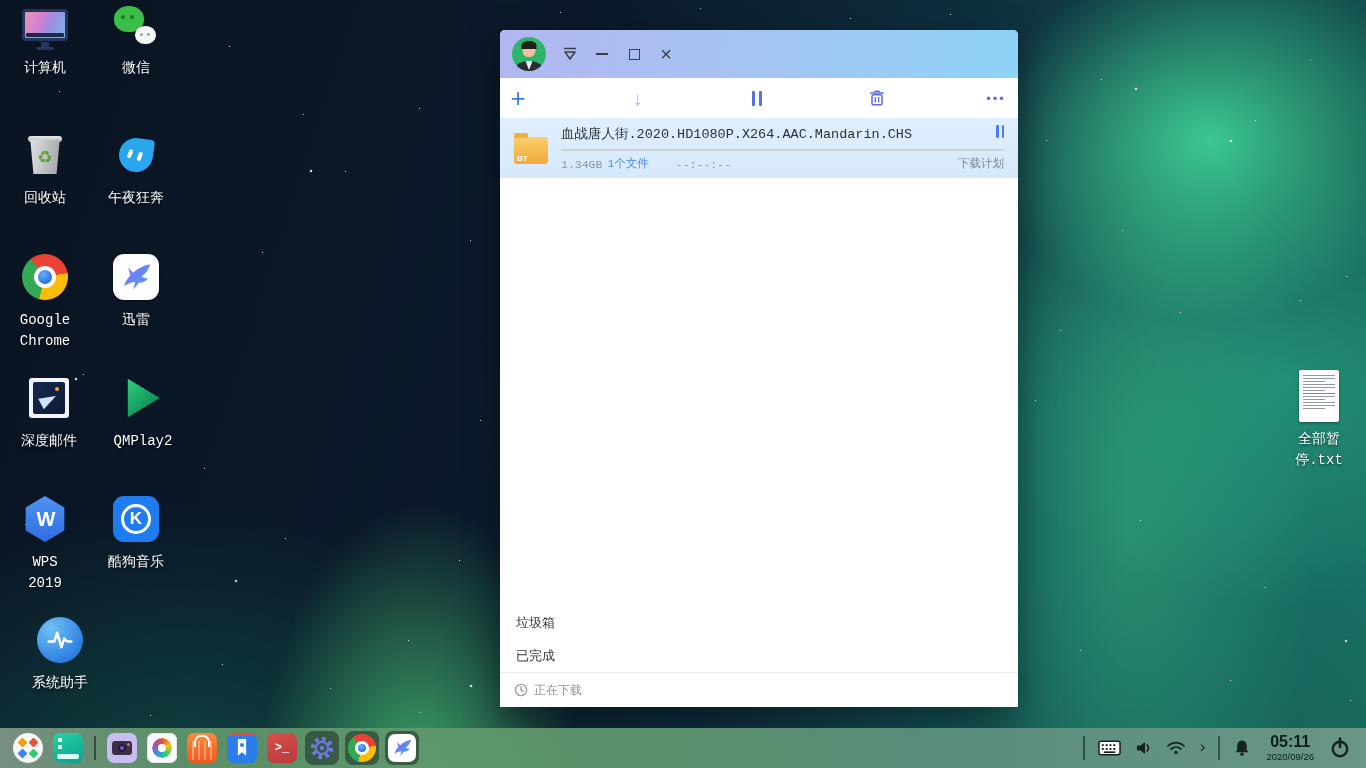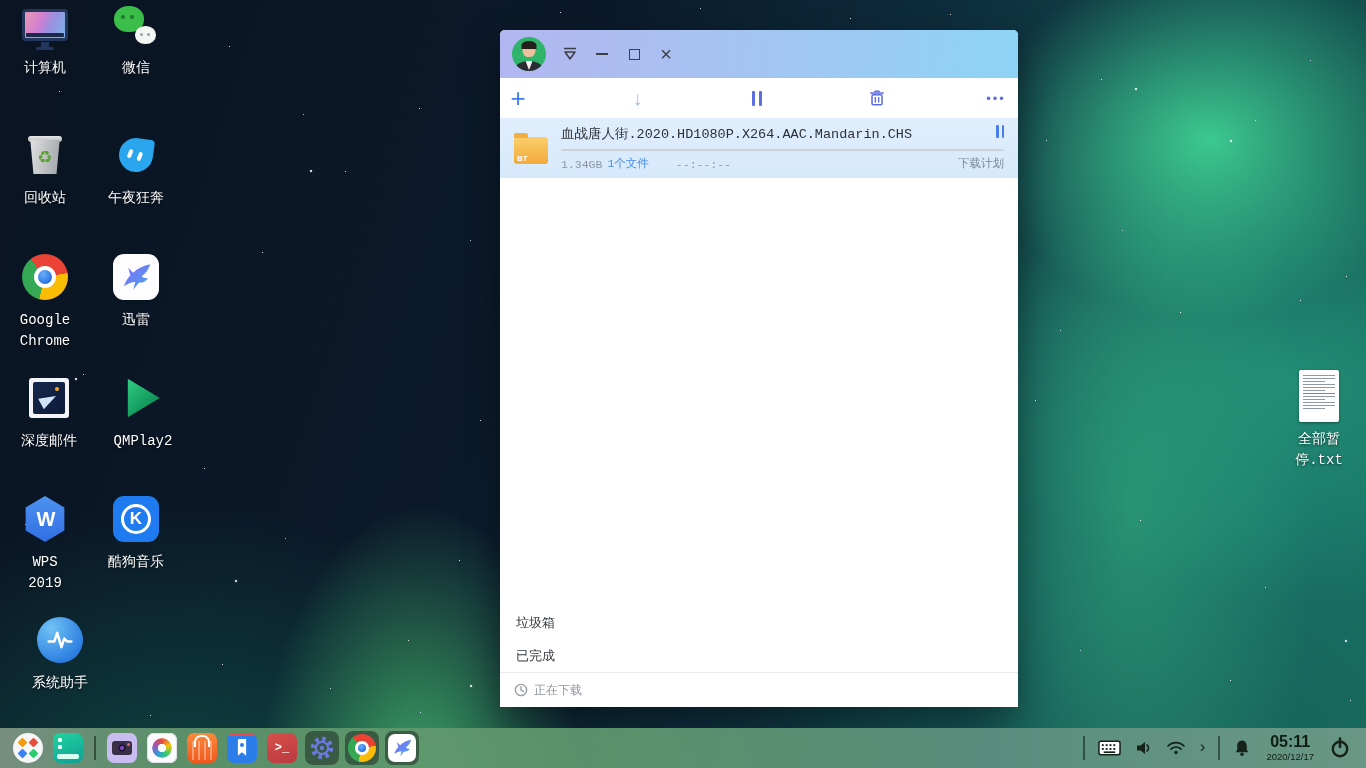--- a/index.html
+++ b/index.html
@@ -494,21 +494,21 @@
     <div class="tray-ico chev">›</div>
     <div class="tb-sep"></div>
     <div class="tray-ico">
       <svg width="18" height="18" viewBox="0 0 18 18">
           <path d="M9 1.5 C5.6 1.5 4.2 4.5 4.2 7.6 L4.2 11 L2.6 13.2 L15.4 13.2 L13.8 11 L13.8 7.6 C13.8 4.5 12.4 1.5 9 1.5 Z" fill="#16231b"></path>
           <circle cx="9" cy="15.3" r="1.7" fill="#16231b"></circle>
         </svg>
     </div>
     <div class="clockbox">
       <div class="clock-time">05:11</div>
-      <div class="clock-date">2020/12/17</div>
+      <div class="clock-date">2020/09/26</div>
     </div>
     <div class="tray-ico">
       <svg width="22" height="22" viewBox="0 0 22 22">
           <circle cx="11" cy="12" r="7.2" fill="none" stroke="#16231b" stroke-width="2.4"></circle>
           <line x1="11" y1="1.5" x2="11" y2="10" stroke="#16231b" stroke-width="2.6" stroke-linecap="round"></line>
         </svg>
     </div>
   </div>
 </div>
 

